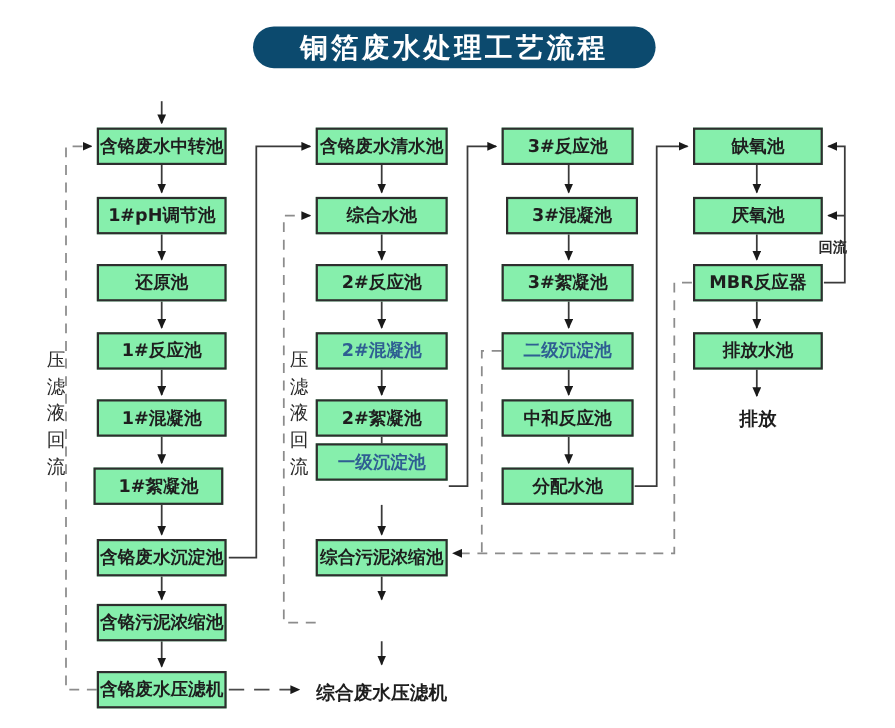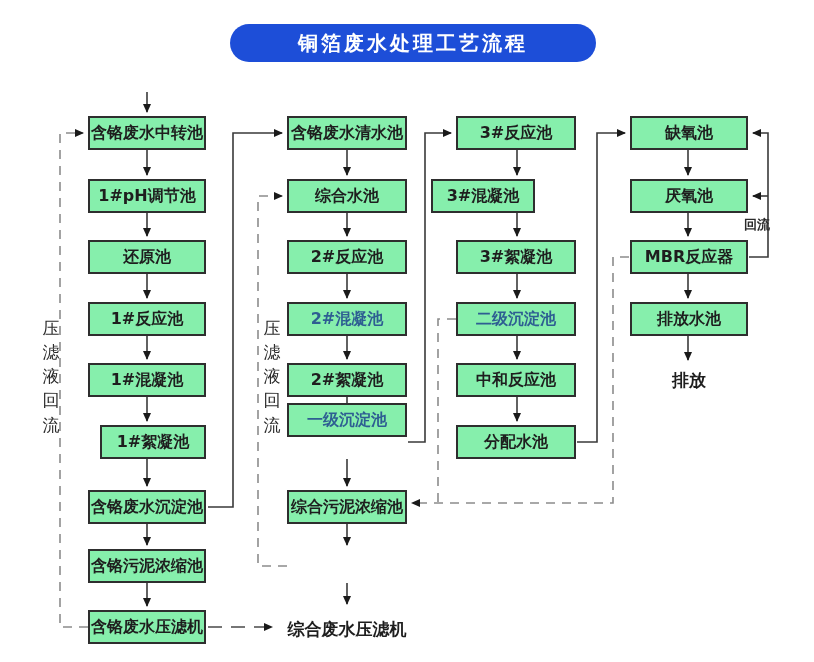--- a/index.html
+++ b/index.html
@@ -2,23 +2,23 @@
 <html><head>
 <meta charset="utf-8">
 <style>
   html,body{margin:0;padding:0;background:#ffffff;}
   #canvas{
     position:relative;width:814px;height:662px;background:#ffffff;overflow:hidden;
     font-family:"DejaVu Sans","Liberation Sans",sans-serif;color:#1e1e1e;
   }
   .title-pill{
     position:absolute;left:230px;top:24px;width:366px;height:38px;
-    background:#1d4ed8;border-radius:19px;
+    background:#0c4a6e;border-radius:19px;
     display:flex;align-items:center;justify-content:center;
-    color:#ffffff;font-size:20px;font-weight:700;letter-spacing:3px;
+    color:#ffffff;font-size:25px;font-weight:700;letter-spacing:3px;
   }
   .node{
     position:absolute;height:34px;border:2px solid #2e2e2e;background:#86efac;
     display:flex;align-items:center;justify-content:center;
     font-size:16px;font-weight:600;white-space:nowrap;box-sizing:border-box;
   }
   .t-blue{color:#2e5e92;}
   .plain-label{
     position:absolute;display:flex;align-items:center;justify-content:center;
     font-size:17px;font-weight:700;white-space:nowrap;
@@ -94,35 +94,35 @@
     </g>
     <path d="M456 319 H438 V503" stroke="#8c8c8c" stroke-width="1.6" fill="none" stroke-dasharray="9 7"></path>
     <path d="M208 627 H272" stroke="#4a4a4a" stroke-width="1.6" fill="none" stroke-dasharray="14 9" marker-end="url(#ah)"></path>
   </svg>
 
   <div class="node" style="left:88px;top:116px;width:118px">含铬废水中转池</div>
   <div class="node" style="left:88px;top:179px;width:118px">1#pH调节池</div>
   <div class="node" style="left:88px;top:240px;width:118px">还原池</div>
   <div class="node" style="left:88px;top:302px;width:118px">1#反应池</div>
   <div class="node" style="left:88px;top:363px;width:118px">1#混凝池</div>
-  <div class="node" style="left:100px;top:425px;width:106px">1#絮凝池</div>
+  <div class="node" style="left:85px;top:425px;width:118px">1#絮凝池</div>
   <div class="node" style="left:88px;top:490px;width:118px">含铬废水沉淀池</div>
   <div class="node" style="left:88px;top:549px;width:118px">含铬污泥浓缩池</div>
   <div class="node" style="left:88px;top:610px;width:118px">含铬废水压滤机</div>
 
   <div class="node" style="left:287px;top:116px;width:120px">含铬废水清水池</div>
   <div class="node" style="left:287px;top:179px;width:120px">综合水池</div>
   <div class="node" style="left:287px;top:240px;width:120px">2#反应池</div>
   <div class="node t-blue" style="left:287px;top:302px;width:120px">2#混凝池</div>
   <div class="node" style="left:287px;top:363px;width:120px">2#絮凝池</div>
   <div class="node t-blue" style="left:287px;top:403px;width:120px">一级沉淀池</div>
   <div class="node" style="left:287px;top:490px;width:120px">综合污泥浓缩池</div>
 
   <div class="node" style="left:456px;top:116px;width:120px">3#反应池</div>
-  <div class="node" style="left:431px;top:179px;width:104px">3#混凝池</div>
+  <div class="node" style="left:460px;top:179px;width:120px">3#混凝池</div>
   <div class="node" style="left:456px;top:240px;width:120px">3#絮凝池</div>
   <div class="node t-blue" style="left:456px;top:302px;width:120px">二级沉淀池</div>
   <div class="node" style="left:456px;top:363px;width:120px">中和反应池</div>
   <div class="node" style="left:456px;top:425px;width:120px">分配水池</div>
 
   <div class="node" style="left:630px;top:116px;width:118px">缺氧池</div>
   <div class="node" style="left:630px;top:179px;width:118px">厌氧池</div>
   <div class="node" style="left:630px;top:240px;width:118px">MBR反应器</div>
   <div class="node" style="left:630px;top:302px;width:118px">排放水池</div>
 

